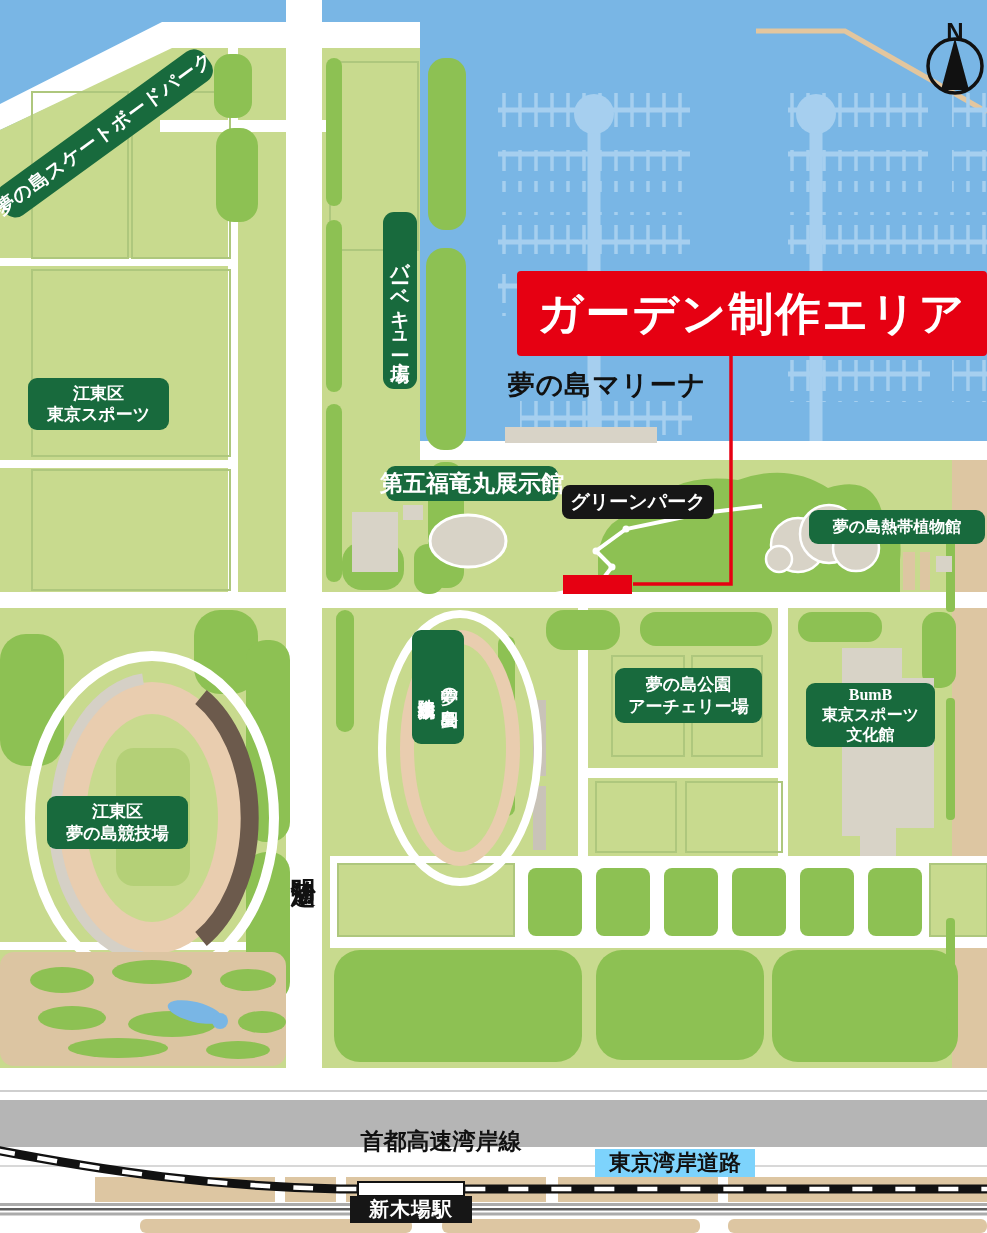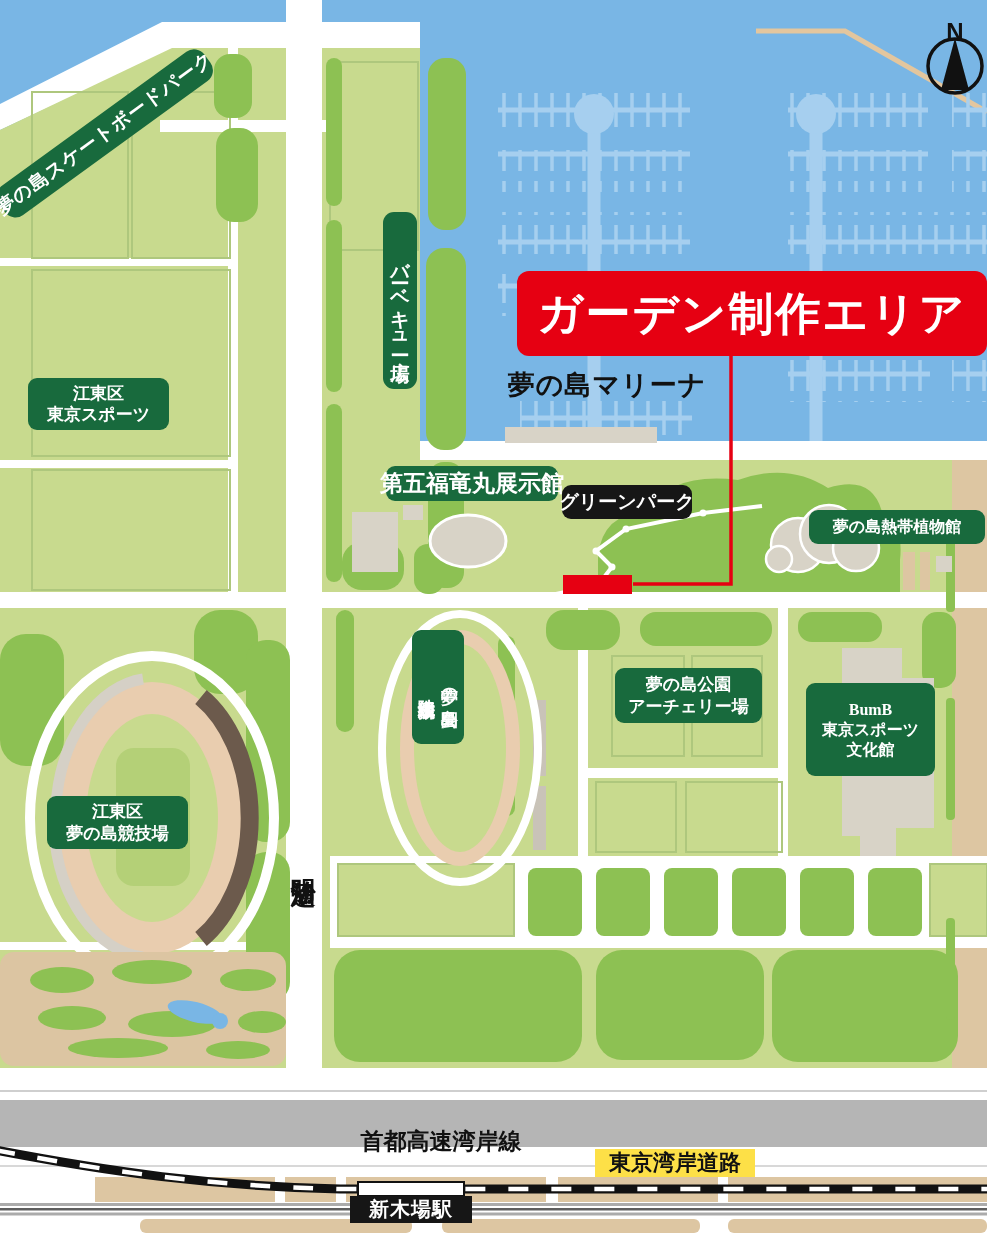--- a/index.html
+++ b/index.html
@@ -3,43 +3,43 @@
 <meta charset="utf-8">
 <style>
   html,body{margin:0;padding:0;background:#fff;}
   #stage{position:relative;width:987px;height:1233px;overflow:hidden;
          font-family:"Liberation Sans","DejaVu Sans",sans-serif;background:#fff;}
   #map-art{position:absolute;left:0;top:0;}
   .lbl{position:absolute;display:flex;align-items:center;justify-content:center;
        text-align:center;font-weight:bold;box-sizing:border-box;white-space:nowrap;}
   .b-green{background:var(--color-banner-green,#186A3D);color:#fff;border-radius:9px;}
   .b-black{background:var(--color-banner-black,#161616);color:#fff;border-radius:8px;}
-  .b-red{background:var(--color-accent-red,#E60012);color:#fff;border-radius:12px;}
+  .b-red{background:var(--color-accent-red,#E60012);color:#fff;border-radius:4px;}
   .col{flex-direction:column;line-height:1.25;font-family:Liberation Serif, serif;}
   .vtext{writing-mode:vertical-rl;text-orientation:upright;letter-spacing:2px;}
   .vcols{writing-mode:vertical-rl;text-orientation:upright;}
   .vcols span{display:block;letter-spacing:1px;}
   
   #skatepark-banner{left:2px;top:190px;width:254px;height:36px;font-size:19px;border-radius:13px;
       transform:rotate(-36deg);transform-origin:0% 50%;letter-spacing:1px;}
   #bbq-banner{left:383px;top:212px;width:34px;height:177px;font-size:19px;border-radius:11px;}
   #garden-banner{left:517px;top:271px;width:470px;height:85px;font-size:45px;letter-spacing:2px;}
   #marina-label{left:502px;top:367px;width:210px;height:36px;color:#111;font-size:27px;
       justify-content:center;letter-spacing:1px;}
   #daigo-banner{left:386px;top:466px;width:172px;height:35px;font-size:23px;}
-  #greenpark-banner{left:562px;top:485px;width:130px;height:34px;font-size:19px;border-radius:9px;}
+  #greenpark-banner{left:562px;top:485px;width:152px;height:34px;font-size:19px;}
   #botanical-banner{left:761px;top:510px;width:176px;height:34px;font-size:16px;margin-left:48px;}
   #baseball-banner{left:28px;top:378px;width:141px;height:52px;font-size:17px;}
   #athletics-banner{left:412px;top:630px;width:52px;height:114px;font-size:17px;}
   #archery-banner{left:615px;top:668px;width:147px;height:55px;font-size:17px;}
-  #bumb-banner{left:806px;top:683px;width:129px;height:93px;font-size:16px;}
+  #bumb-banner{left:806px;top:683px;width:129px;height:64px;font-size:16px;}
   #stadium-banner{left:47px;top:796px;width:141px;height:53px;font-size:17px;}
   #meiji-label{left:288px;top:806px;width:32px;height:140px;color:#111;font-size:25px;font-weight:600;}
   #expressway-label{left:330px;top:1110px;width:222px;height:28px;color:#111;font-size:23px;margin-top:17px;}
-  #bayroad-label{left:595px;top:1149px;width:160px;height:28px;color:#111;font-size:22px;background:#fde047;}
+  #bayroad-label{left:595px;top:1149px;width:160px;height:28px;color:#111;font-size:22px;background:#7dd3fc;}
   #station-platform{left:357px;top:1181px;width:108px;height:16px;background:#fff;border:2.5px solid #111;}
   #station-label{left:350px;top:1196px;width:122px;height:27px;background:var(--color-banner-black,#161616);
       color:#fff;font-size:20px;letter-spacing:1px;}
   svg text{font-family:"Liberation Sans","DejaVu Sans",sans-serif;}
 </style>
 </head>
 <body>
 
 <div id="stage">
 

